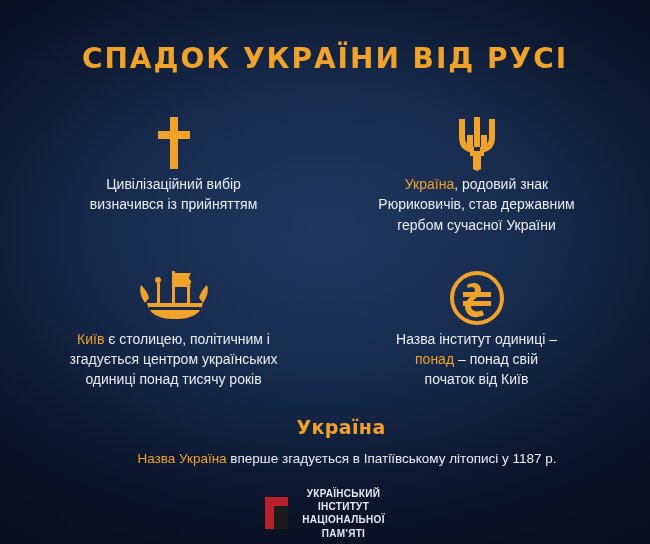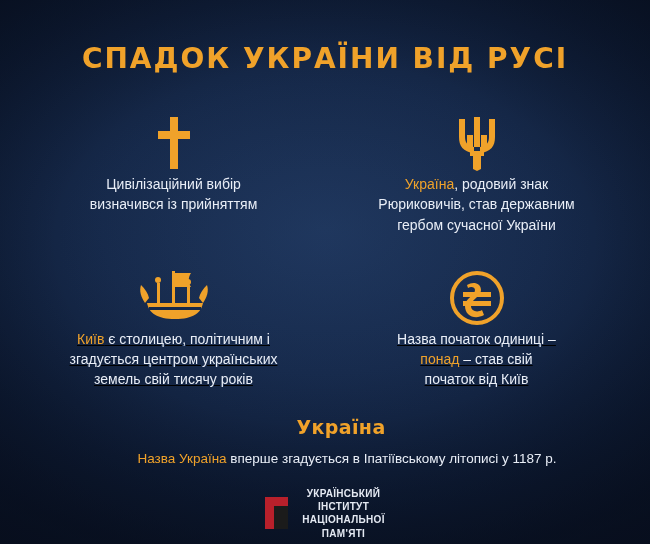--- a/index.html
+++ b/index.html
@@ -69,21 +69,20 @@
     margin: 0 0 0 0;
     color: #e9eef7;
     font-size: 14px;
     line-height: 1.45;
   }
   .cell p .hl {
     color: #f0a22a;
   }
   .row2 {
     margin-top: 32px;
-    text-decoration: underline;
   }
 
   .footer-block {
     position: absolute;
     top: 416px;
     left: 16px;
     width: 100%;
     text-align: center;
   }
   .footer-title {
@@ -204,38 +203,38 @@
               <path d="M10 34 h56 c-2 10 -10 16 -28 16 c-18 0 -26 -6 -28 -16 z"></path>
               <path d="M8 34 c-4 -6 -6 -12 -4 -18 c4 4 7 8 8 13 z"></path>
               <path d="M66 34 c4 -6 6 -12 4 -18 c-4 4 -7 8 -8 13 z"></path>
               <rect x="12" y="38" width="52" height="3" fill="#16294a"></rect>
             </g>
           </svg>
         </div>
         <p>
           <span class="hl">Київ</span><span> є столицею, політичним і</span><br>
           <span>згадується центром українських</span><br>
-          <span>земель свій тисячу років</span>
+          <span>одиниці понад тисячу років</span>
         </p>
       </div>
 
       <div class="cell">
         <div class="icon-wrap">
           <svg width="58" height="58" viewBox="0 0 58 58" aria-hidden="true">
             <circle cx="29" cy="29" r="25" fill="none" stroke="#f0a22a" stroke-width="4"></circle>
             <g fill="#f0a22a">
               <path d="M15 23 h28 v5 h-28 z"></path>
               <path d="M15 32 h28 v5 h-28 z"></path>
               <path d="M19 16 c6 -4 14 -2 14 5 c0 7 -10 9 -10 16 c0 5 6 7 11 4 l2 5 c-9 5 -19 1 -19 -9 c0 -8 10 -10 10 -16 c0 -3 -4 -4 -7 -2 z"></path>
             </g>
           </svg>
         </div>
         <p>
-          <span>Назва початок одиниці –</span><br>
-          <span class="hl">понад</span><span> – став свій</span><br>
+          <span>Назва інститут одиниці –</span><br>
+          <span class="hl">понад</span><span> – понад свій</span><br>
           <span>початок від Київ</span>
         </p>
       </div>
 
     </div>
   </div>
 
   <div class="footer-block">
     <div class="footer-title">Україна</div>
     <div class="footer-text">

